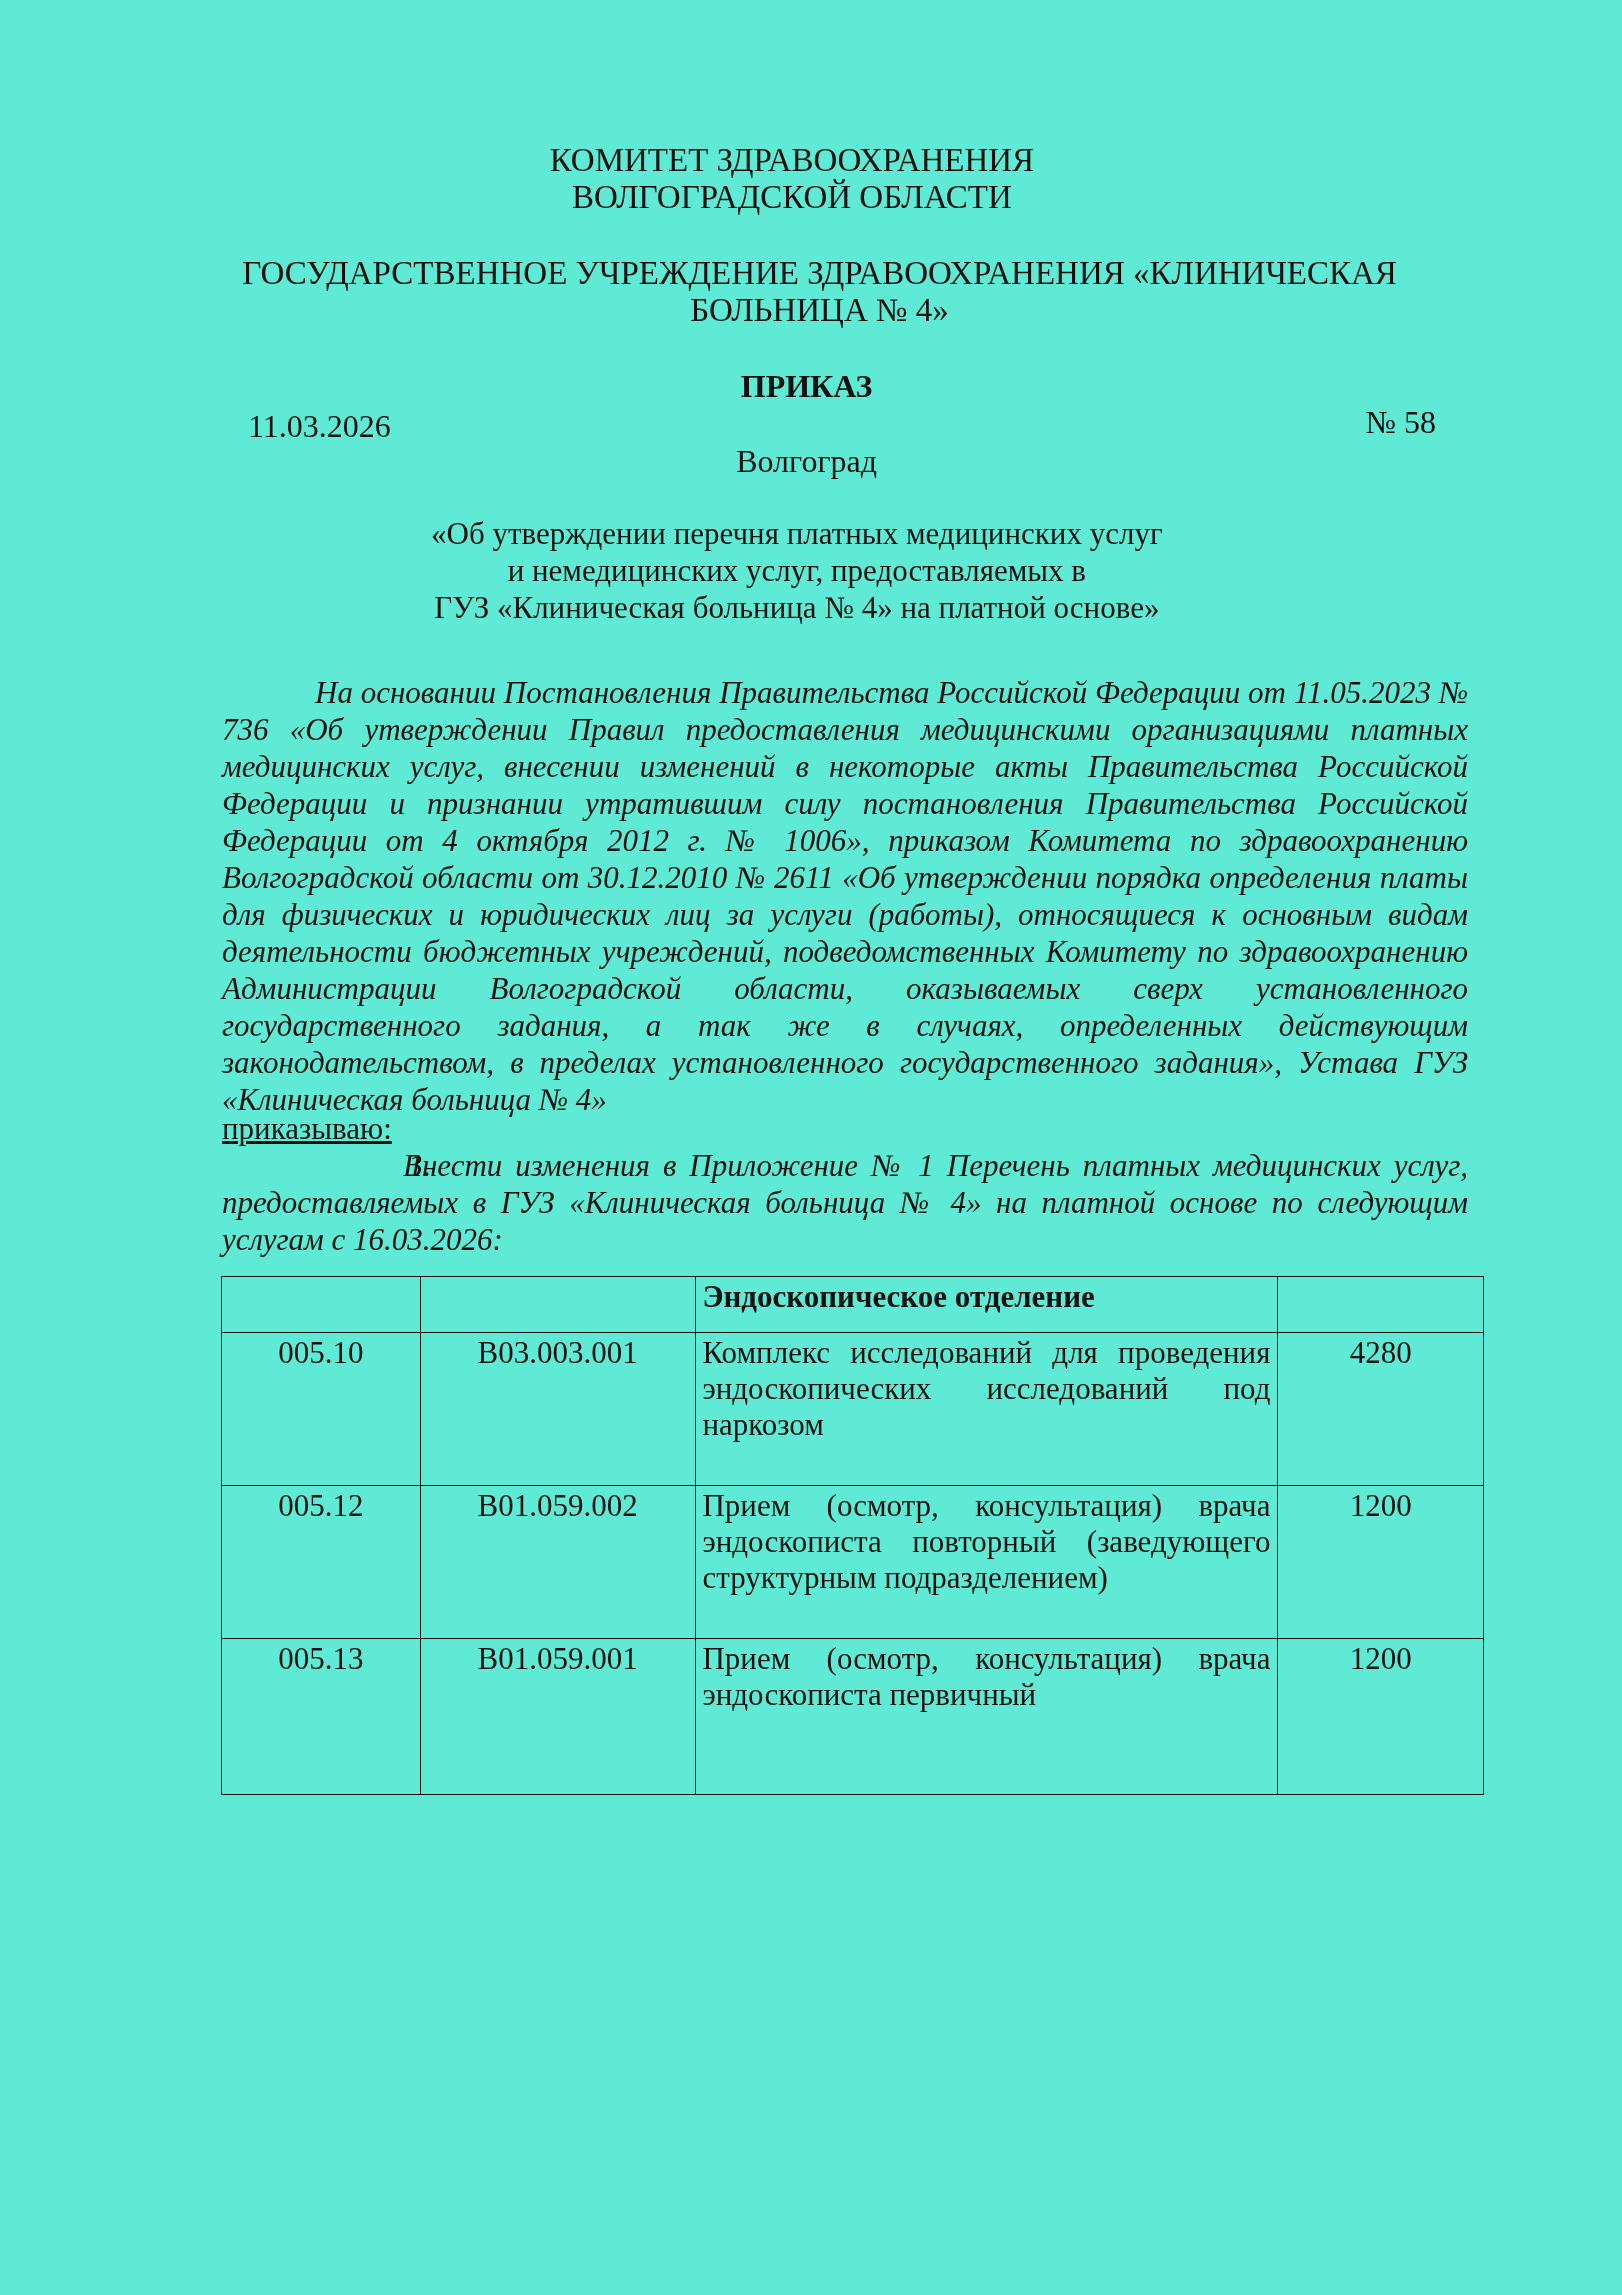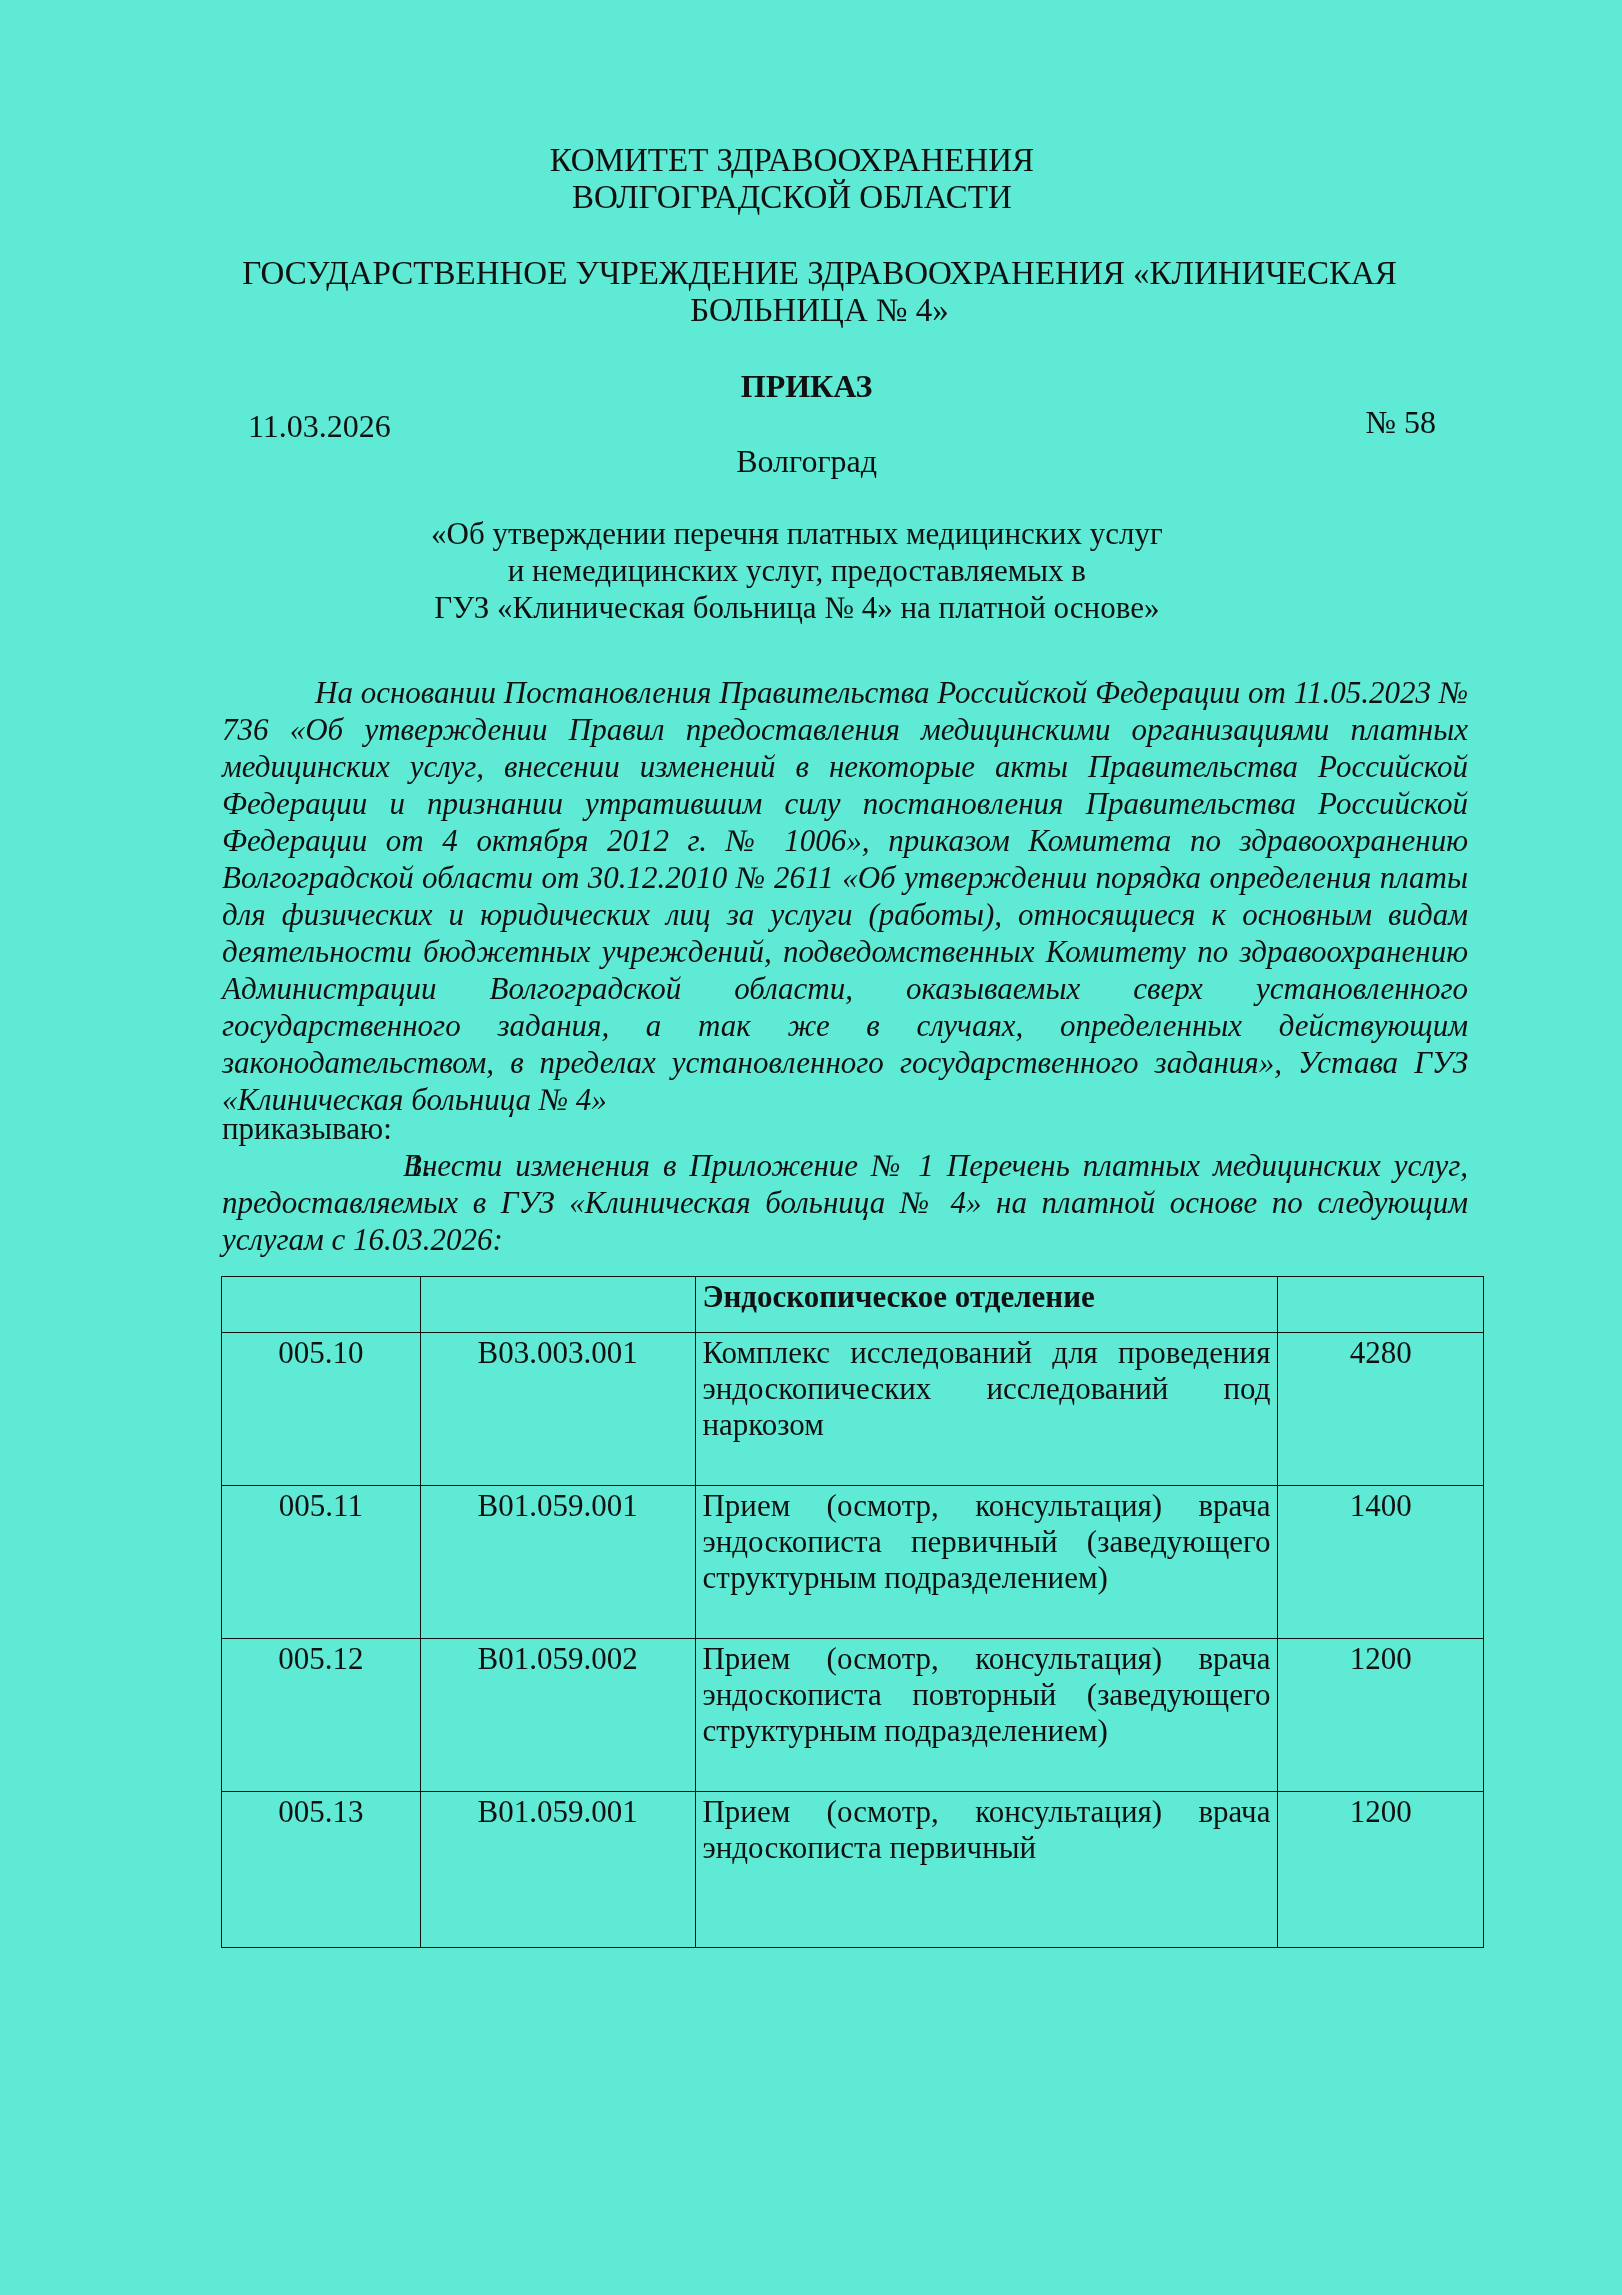--- a/index.html
+++ b/index.html
@@ -16,21 +16,21 @@
   #order-date { position:absolute; left:248px; top:407px; font-size:32px; line-height:39px; }
   #order-number { position:absolute; right:187px; top:403px; font-size:32px; line-height:39px; }
   #order-city { top:442px; font-size:32px; line-height:39px; left:-4.9px; }
 
   #order-subject { top:515px; font-size:31px; line-height:37px; left:-14.7px; }
 
   .body-text { position:absolute; left:222px; width:1246px; font-size:31px; line-height:37px; }
   .para { text-align:justify; margin:0; }
   .para.indent { text-indent:93px;font-style:italic; }
   #basis { top:674px; }
-  #directive-label { top:1110px; }
+  #directive-label { top:1110px;text-decoration:underline; }
   #item-1 { top:1147px; }
   .item-num { display:inline-block; width:88px; }
 
   table.services { position:absolute; left:221px; top:1276px; width:1248px; border-collapse:collapse;
                    font-size:31px; line-height:36px; table-layout:fixed; }
   table.services td, table.services th { border:1.5px solid #111; vertical-align:top; padding:2px 6.9px 0 6.9px; font-weight:normal; }
   table.services tr > *:nth-child(1) { width:184px; text-align:center; }
   table.services tr > *:nth-child(2) { width:260px; text-align:center; }
   table.services tr > *:nth-child(3) { width:568px; text-align:justify; }
   table.services tr > *:nth-child(4) { width:191px; text-align:center; }
@@ -88,26 +88,20 @@
       <td></td>
       <td class="section-name">Эндоскопическое отделение</td>
       <td></td>
     </tr>
     <tr class="row-a">
       <td>005.10</td>
       <td>B03.003.001</td>
       <td class="just-last">Комплекс исследований для проведения эндоскопических исследований под наркозом</td>
       <td>4280</td>
     </tr>
-    <tr class="row-b">
-      <td>005.11</td>
-      <td>B01.059.001</td>
-      <td class="just-last">Прием (осмотр, консультация) врача эндоскописта первичный (заведующего структурным подразделением)</td>
-      <td>1400</td>
-    </tr>
     <tr class="row-c">
       <td>005.12</td>
       <td>B01.059.002</td>
       <td class="just-last">Прием (осмотр, консультация) врача эндоскописта повторный (заведующего структурным подразделением)</td>
       <td>1200</td>
     </tr>
     <tr class="row-d">
       <td>005.13</td>
       <td>B01.059.001</td>
       <td class="just-last">Прием (осмотр, консультация) врача эндоскописта первичный</td>

